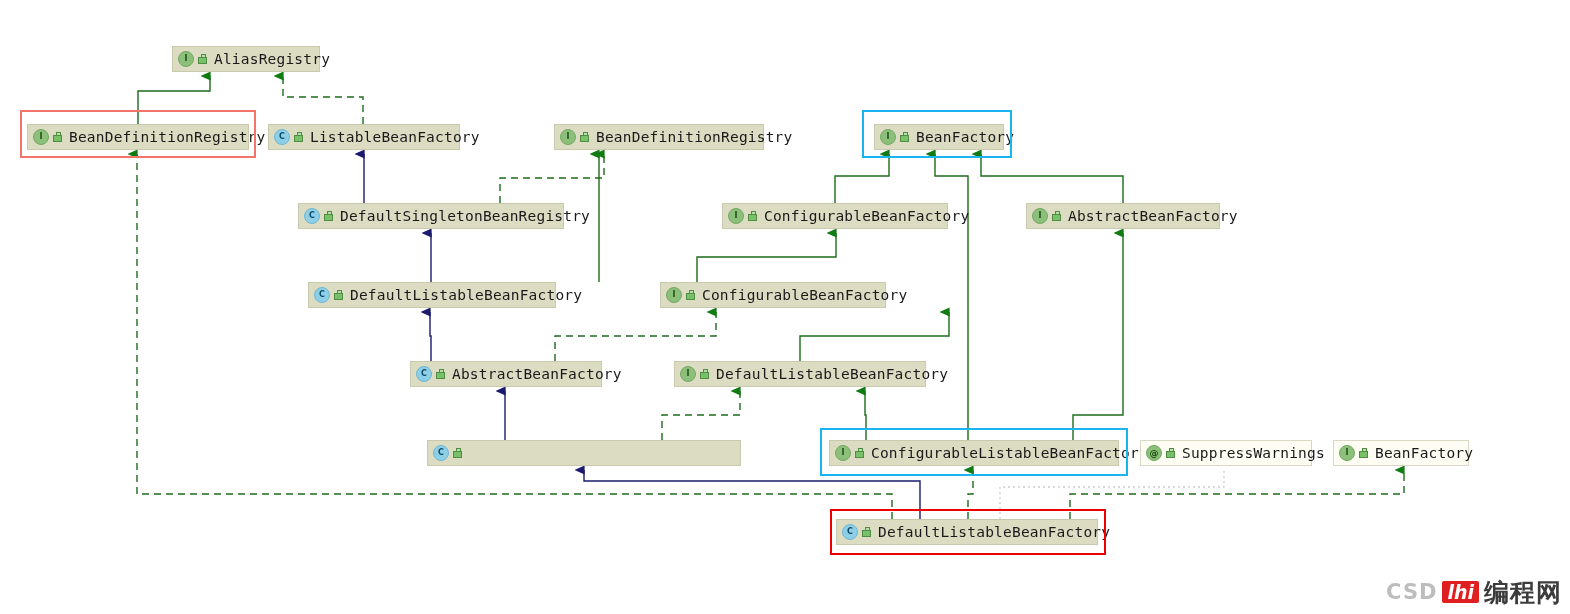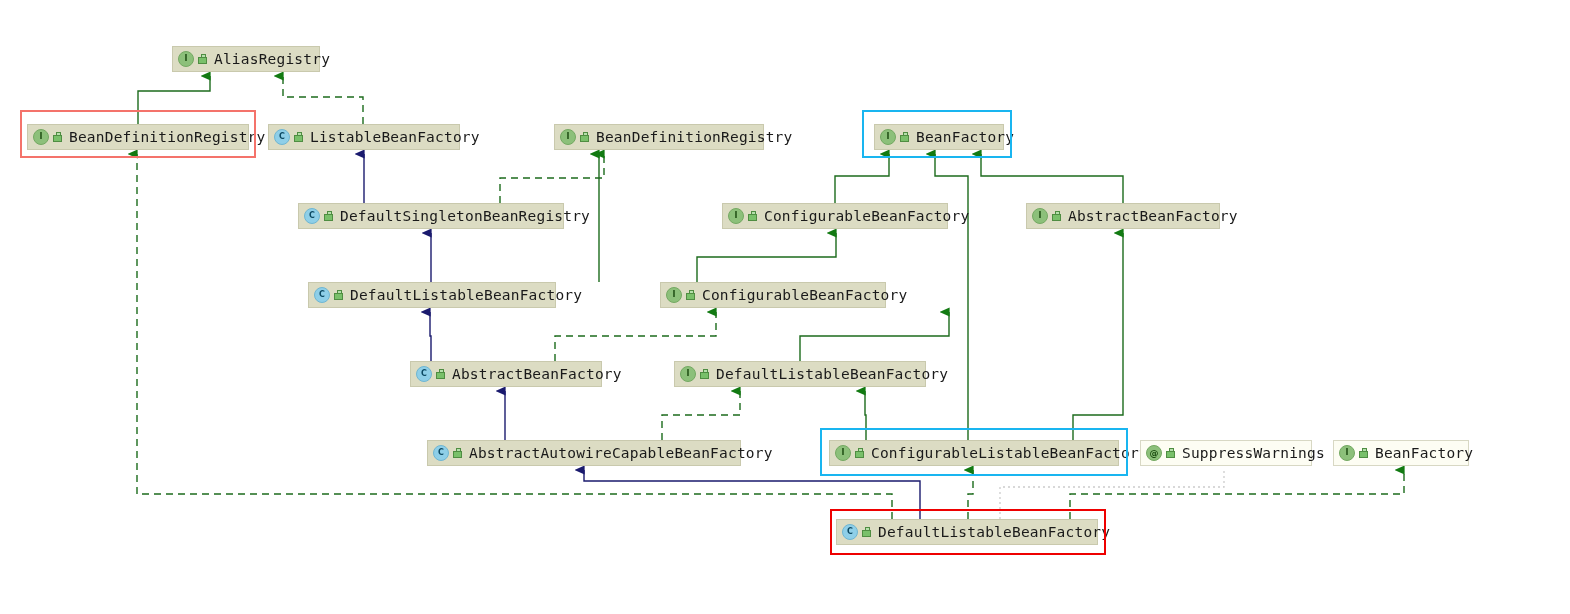--- a/index.html
+++ b/index.html
@@ -209,21 +209,20 @@
           <i></i>
         </span>
         <span class="lbl">DefaultListableBeanFactory</span>
       </div>
       <div class="node" style="left: 427px; top: 440px; width: 314px;">
         <span class="ico cls">C</span>
         <span class="vis">
           <b></b>
           <i></i>
         </span>
-        <span class="lbl">AbstractAutowireCapableBeanFactory</span>
       </div>
       <div class="node" style="left: 829px; top: 440px; width: 290px;">
         <span class="ico iface">I</span>
         <span class="vis">
           <b></b>
           <i></i>
         </span>
         <span class="lbl">ConfigurableListableBeanFactory</span>
       </div>
       <div class="node light" style="left: 1140px; top: 440px; width: 172px;">
@@ -252,13 +251,18 @@
       </div>
     </div>
 
   <div id="highlights">
       <div class="hl red-soft" style="left: 20px; top: 110px; width: 236px; height: 48px;"></div>
       <div class="hl cyan" style="left: 862px; top: 110px; width: 150px; height: 48px;"></div>
       <div class="hl cyan" style="left: 820px; top: 428px; width: 308px; height: 48px;"></div>
       <div class="hl red-hard" style="left: 830px; top: 509px; width: 276px; height: 46px;"></div>
     </div>
 
+  <div class="wm">
+    <span class="csd">CSD</span>
+    <span class="box">lhi</span>
+    <span class="cn">编程网</span>
+  </div>
 </div>
 
 </body></html>

